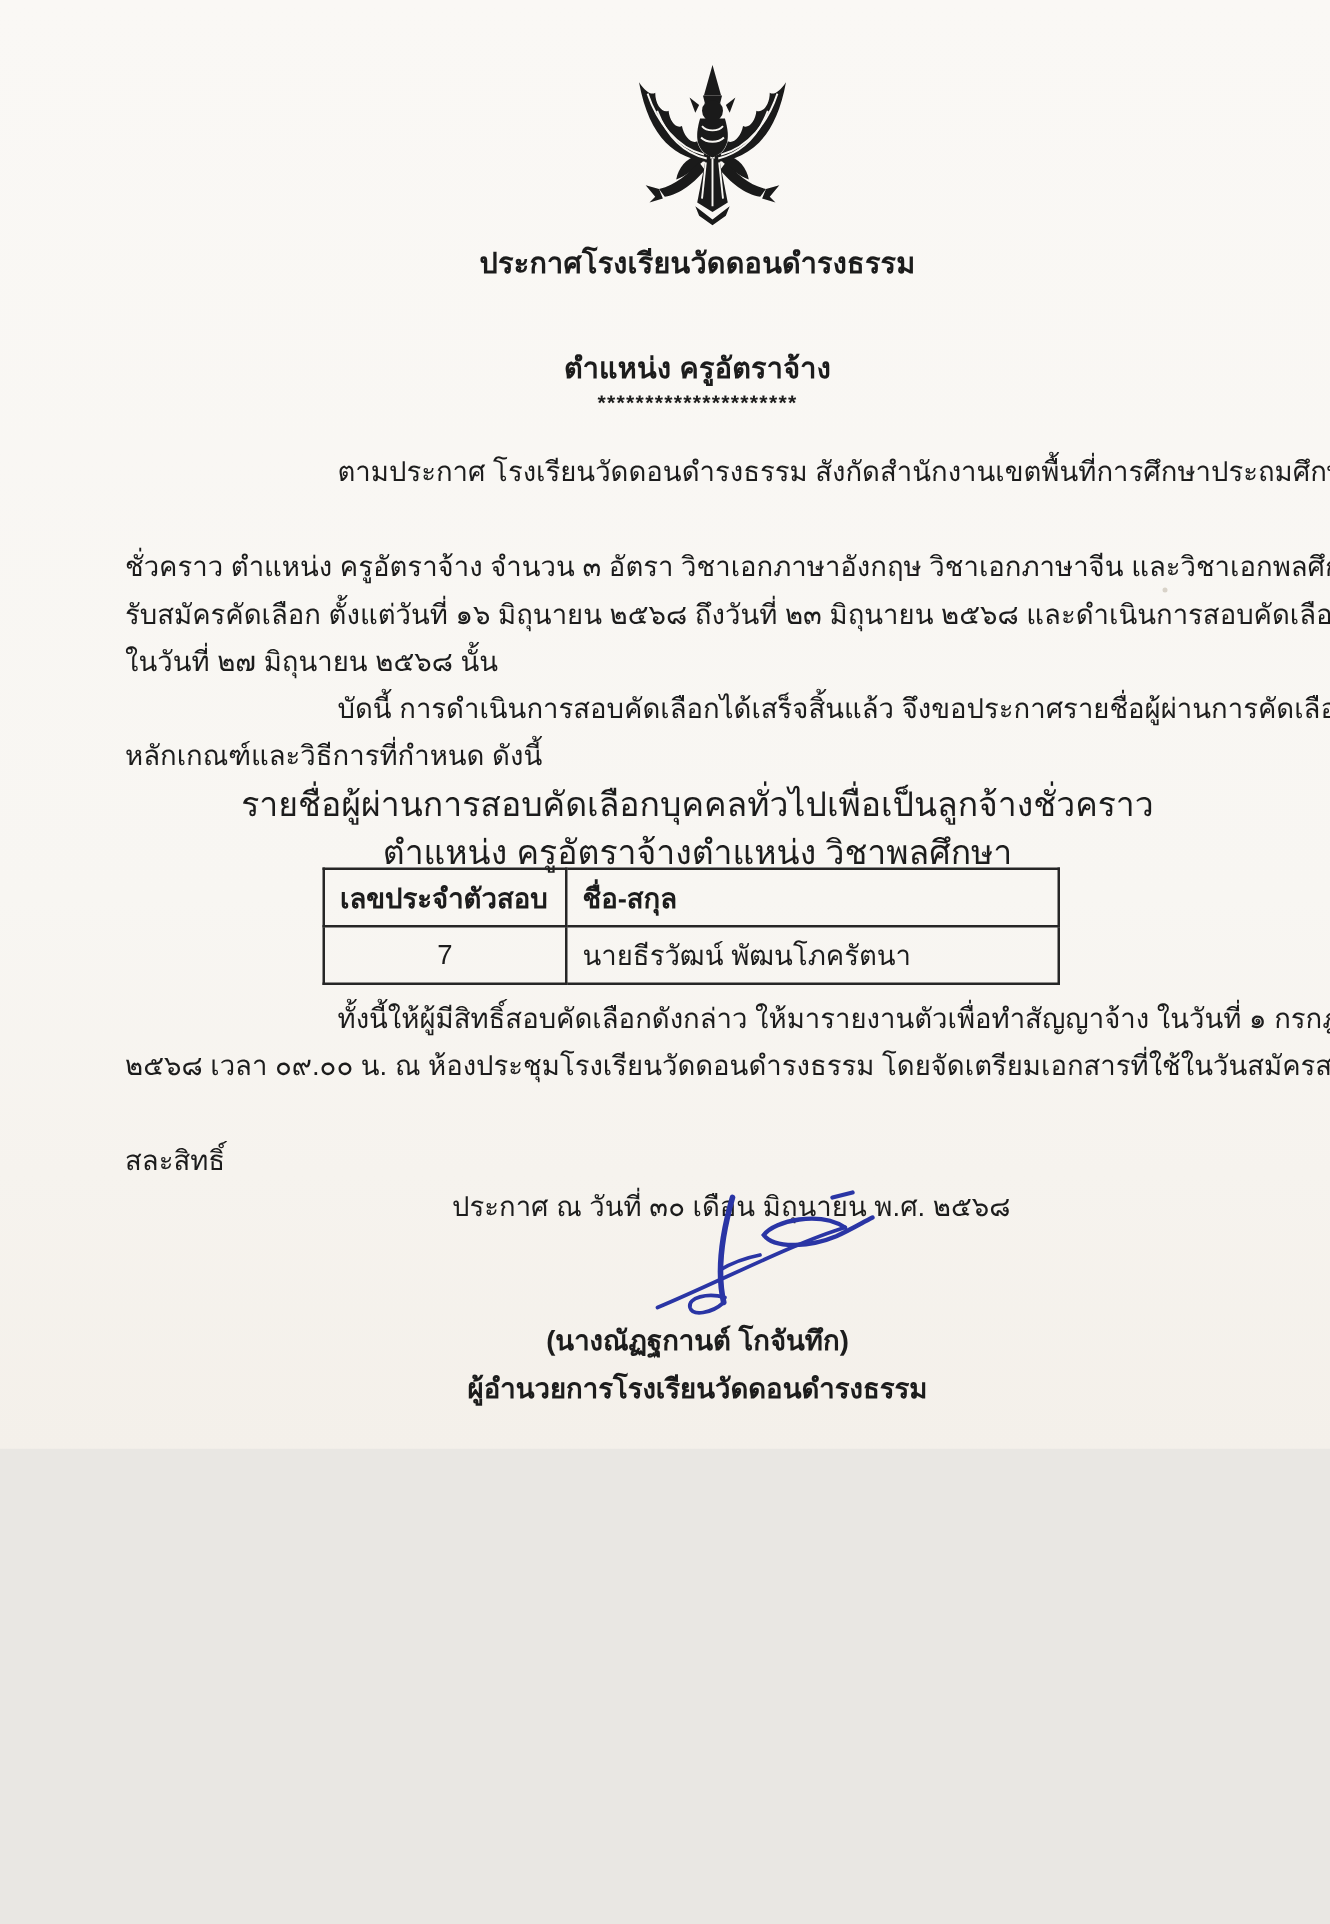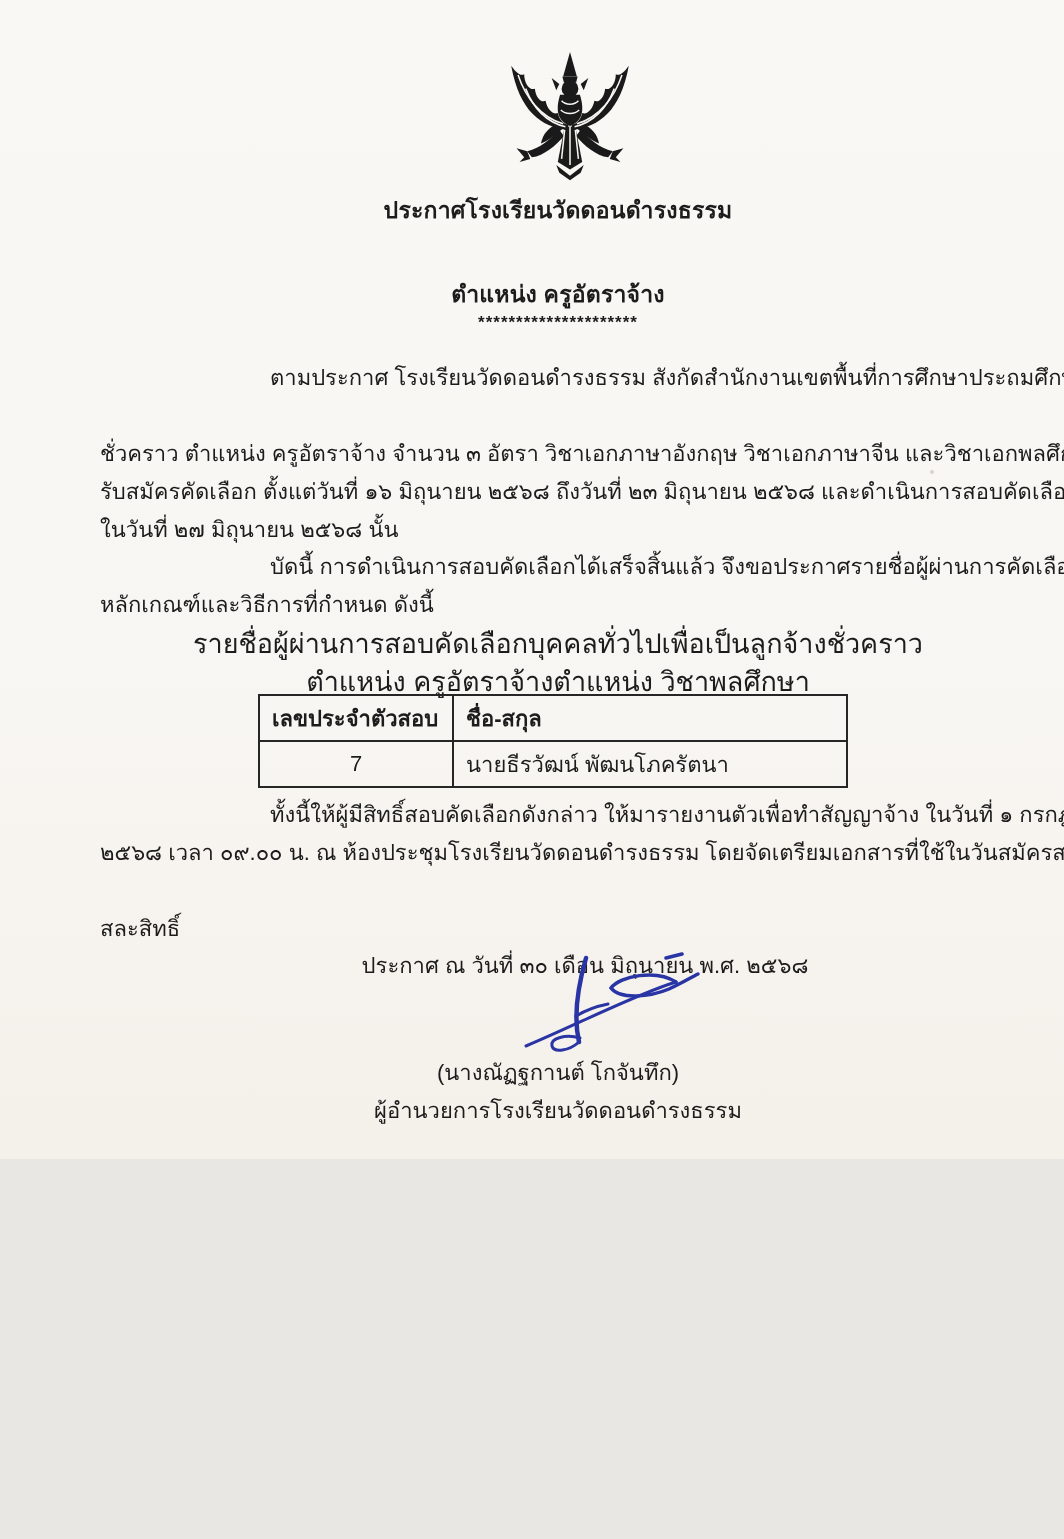--- a/index.html
+++ b/index.html
@@ -38,21 +38,21 @@
     height:44px;
     background:transparent;
   }
   table.result th { font-weight:700; text-align:left; }
   td.exam-no { width:168px; text-align:center; font-weight:500; }
   td.fullname { text-align:left; font-weight:500; padding-left:16px;margin-top:34px; }
   .dateline {
     left:160px; width:850px; text-align:center;
     font-size:22px; font-weight:500;
   }
-  .signer { font-size:22px; font-weight:400; }
+  .signer { font-size:22px; font-weight:700; }
   .emblem-box { left:486px; top:50px; width:168px; height:146px; }
   .sig-box { left:468px; top:952px; width:244px; height:104px; }
   .speck { position:absolute; border-radius:50%; background:#d8d2c8; }
 </style>
 </head>
 <body>
 
 <div class="page">
 
   <div class="abs emblem-box">

